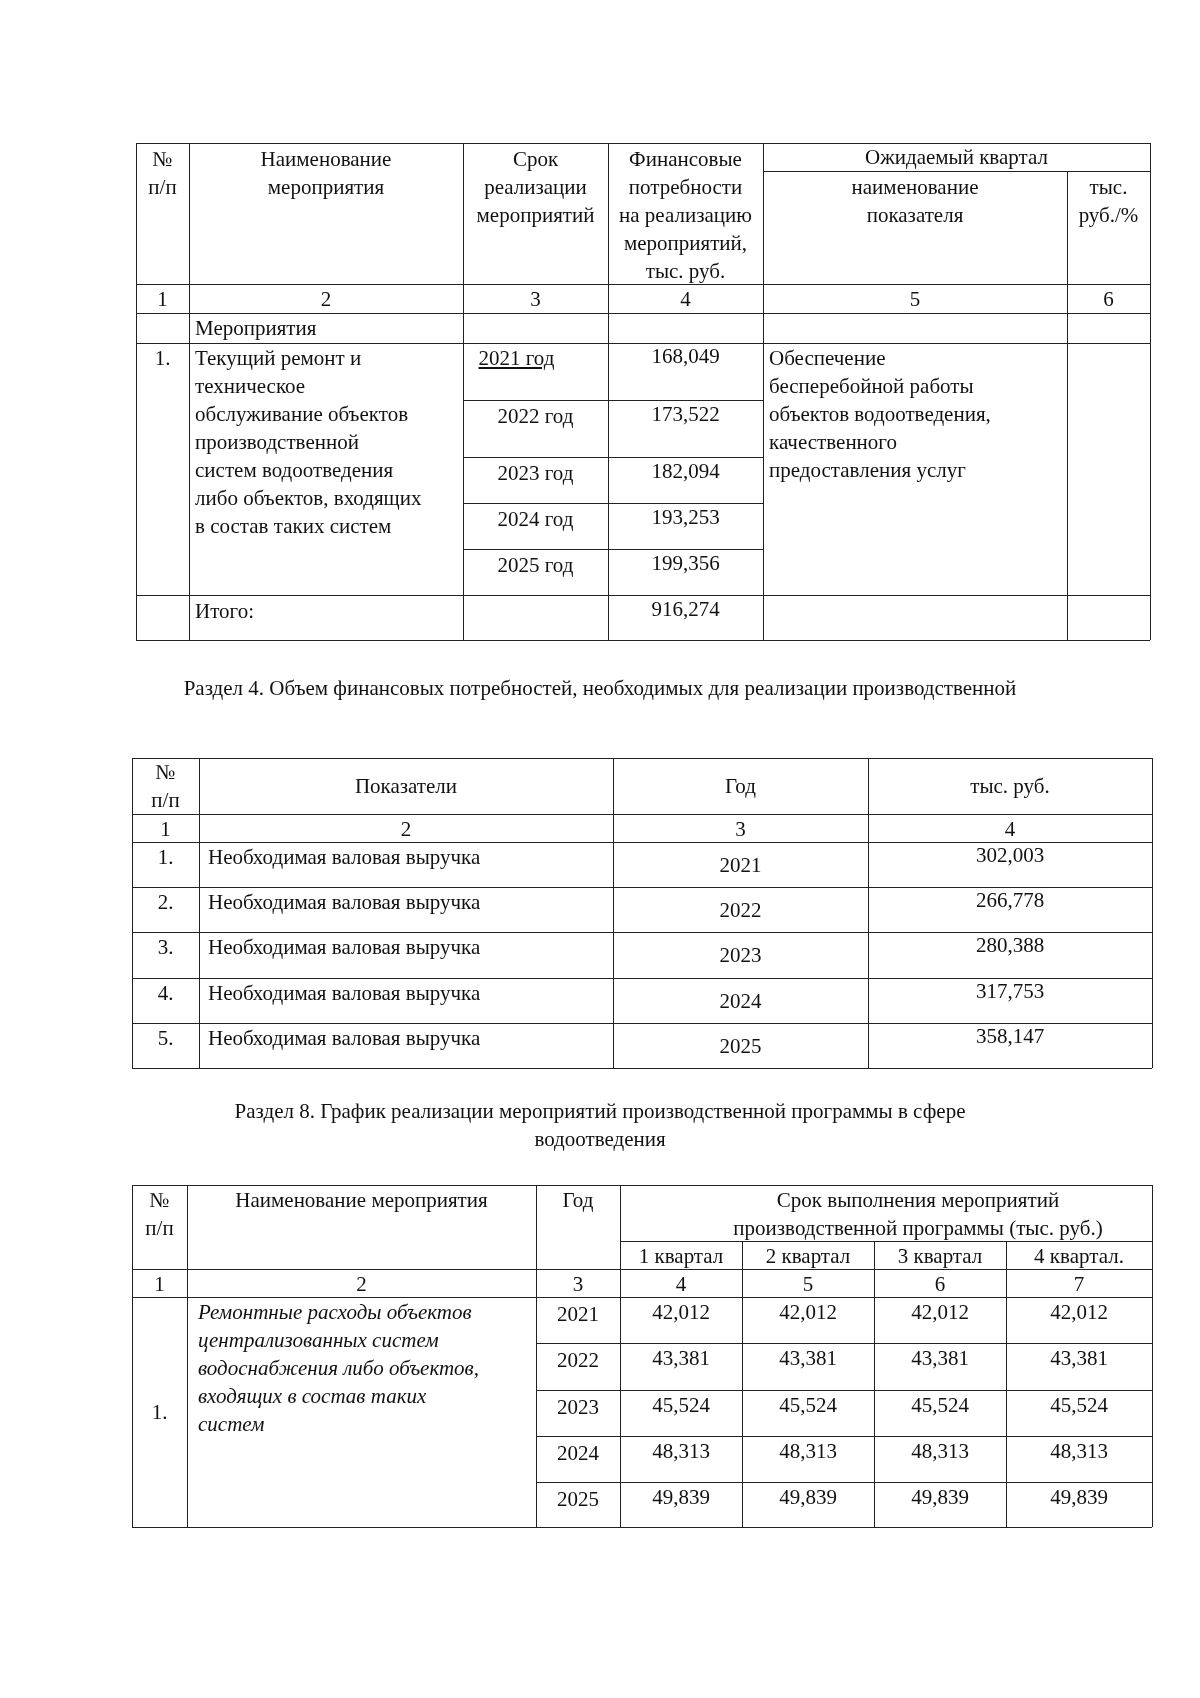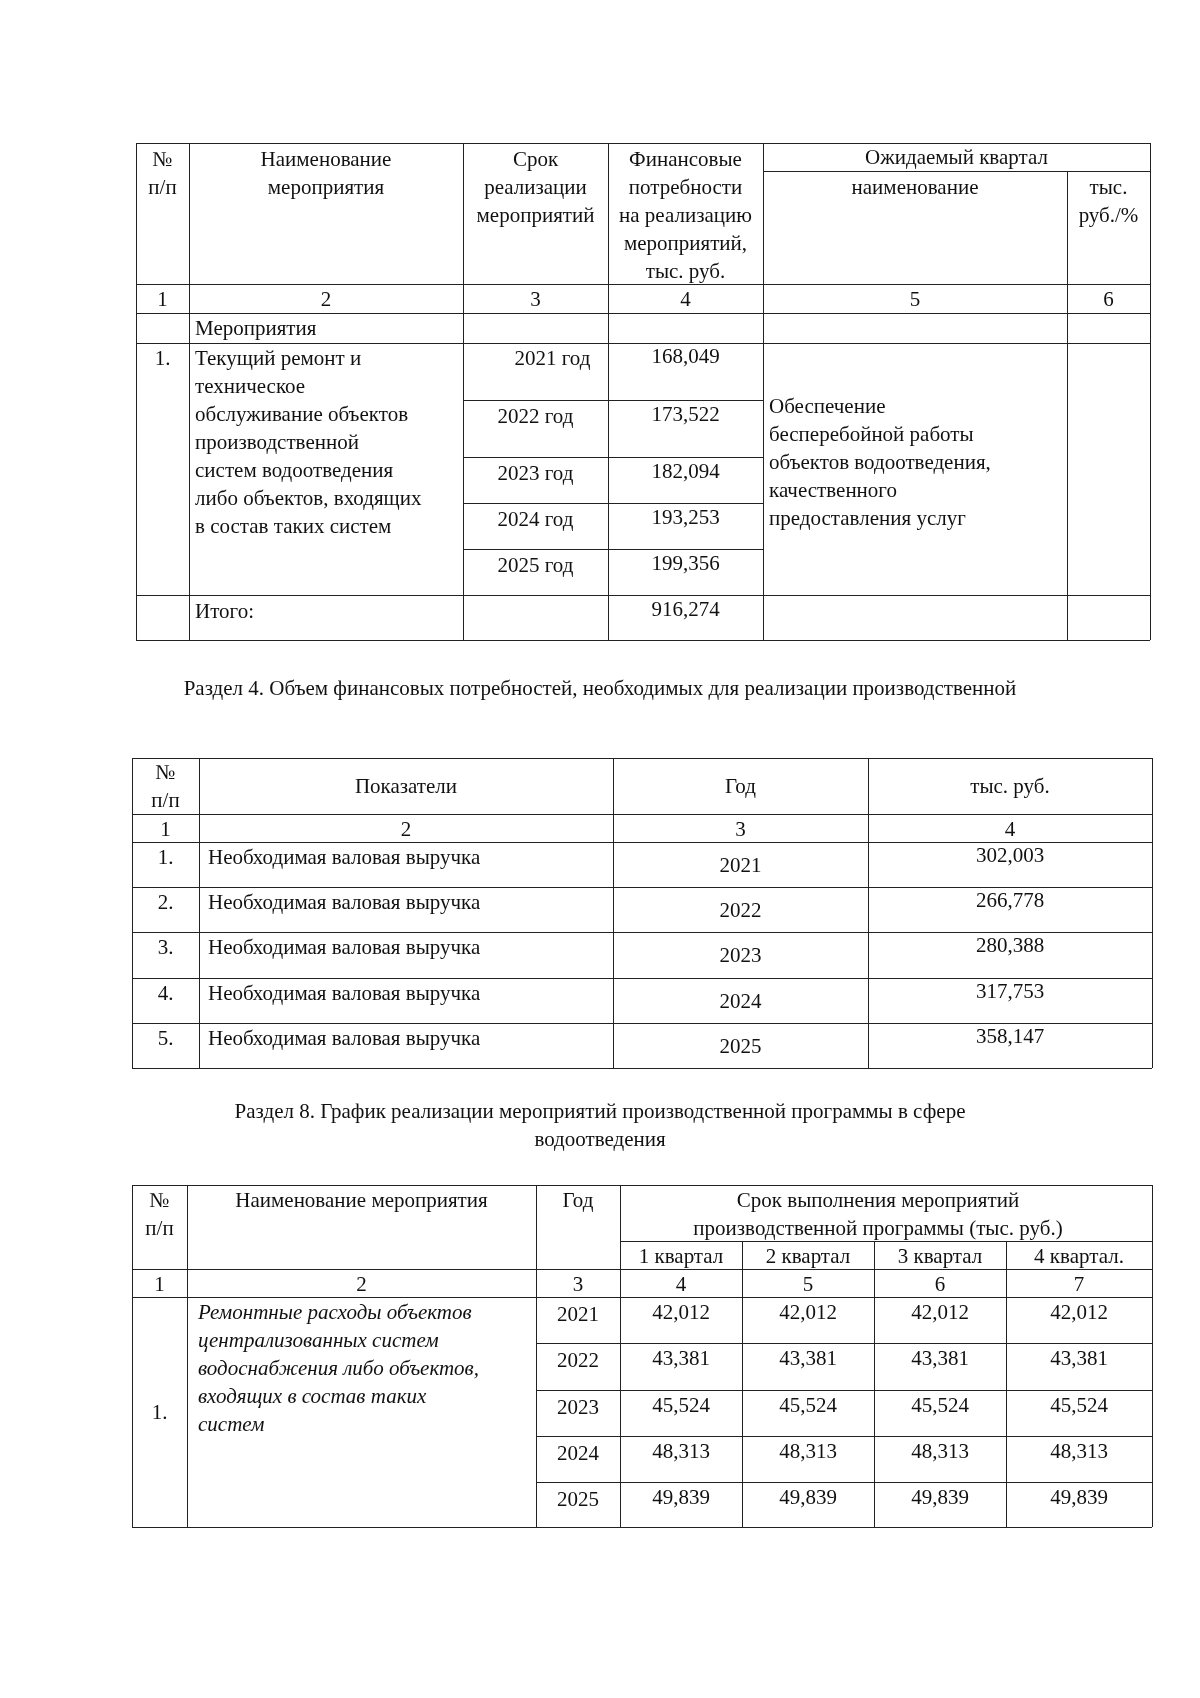--- a/index.html
+++ b/index.html
@@ -53,20 +53,21 @@
   <div class="t c lines" style="left:608px;width:155px;top:145px;">
     <span>Финансовые</span>
       <span>потребности</span>
       <span>на реализацию</span>
       <span>мероприятий,</span>
       <span>тыс. руб.</span>
   </div>
   <div class="t c" style="left:763px;width:387px;top:143px;">Ожидаемый квартал</div>
   <div class="t c lines" style="left:763px;width:304px;top:173px;">
     <span>наименование</span>
+      <span>показателя</span>
   </div>
   <div class="t c lines" style="left:1067px;width:83px;top:173px;">
     <span>тыс.</span>
       <span>руб./%</span>
   </div>
 
   <div class="t c" style="left:136px;width:53px;top:285px;">1</div>
   <div class="t c" style="left:189px;width:274px;top:285px;">2</div>
   <div class="t c" style="left:463px;width:145px;top:285px;">3</div>
   <div class="t c" style="left:608px;width:155px;top:285px;">4</div>
@@ -78,29 +79,29 @@
   <div class="t c" style="left:136px;width:53px;top:344px;">1.</div>
   <div class="t lines" style="left:195px;top:344px;">
     <span>Текущий ремонт и</span>
       <span>техническое</span>
       <span>обслуживание объектов</span>
       <span>производственной</span>
       <span>систем водоотведения</span>
       <span>либо объектов, входящих</span>
       <span>в состав таких систем</span>
   </div>
-  <div class="t lines" style="left:769px;top:344px;margin-top:48px;">
+  <div class="t lines" style="left:769px;top:344px;">
     <span>Обеспечение</span>
       <span>бесперебойной работы</span>
       <span>объектов водоотведения,</span>
       <span>качественного</span>
       <span>предоставления услуг</span>
   </div>
 
-  <div class="t c" style="left:480px;width:145px;top:344px;">2021 год</div>
+  <div class="t c" style="left:444px;width:145px;top:344px;text-decoration:underline;">2021 год</div>
   <div class="t c" style="left:608px;width:155px;top:342px;">168,049</div>
   <div class="t c" style="left:463px;width:145px;top:402px;">2022 год</div>
   <div class="t c" style="left:608px;width:155px;top:400px;">173,522</div>
   <div class="t c" style="left:463px;width:145px;top:459px;">2023 год</div>
   <div class="t c" style="left:608px;width:155px;top:457px;">182,094</div>
   <div class="t c" style="left:463px;width:145px;top:505px;">2024 год</div>
   <div class="t c" style="left:608px;width:155px;top:503px;">193,253</div>
   <div class="t c" style="left:463px;width:145px;top:551px;">2025 год</div>
   <div class="t c" style="left:608px;width:155px;top:549px;">199,356</div>
 
@@ -195,21 +196,21 @@
   <div class="vl" style="left:874px;top:1241px;height:286px;"></div>
   <div class="vl" style="left:1006px;top:1241px;height:286px;"></div>
   <div class="vl" style="left:1152px;top:1185px;height:342px;"></div>
 
   <div class="t c lines" style="left:132px;width:55px;top:1186px;">
     <span>№</span>
       <span>п/п</span>
   </div>
   <div class="t c" style="left:187px;width:349px;top:1186px;">Наименование мероприятия</div>
   <div class="t c" style="left:536px;width:84px;top:1186px;">Год</div>
-  <div class="t c lines" style="left:612px;width:532px;top:1186px;">
+  <div class="t c lines" style="left:652px;width:532px;top:1186px;">
     <span>Срок выполнения мероприятий</span>
       <span>производственной программы (тыс. руб.)</span>
   </div>
   <div class="t c" style="left:620px;width:122px;top:1242px;">1 квартал</div>
   <div class="t c" style="left:742px;width:132px;top:1242px;">2 квартал</div>
   <div class="t c" style="left:874px;width:132px;top:1242px;">3 квартал</div>
   <div class="t c" style="left:1006px;width:146px;top:1242px;">4 квартал.</div>
 
   <div class="t c" style="left:132px;width:55px;top:1270px;">1</div>
   <div class="t c" style="left:187px;width:349px;top:1270px;">2</div>

